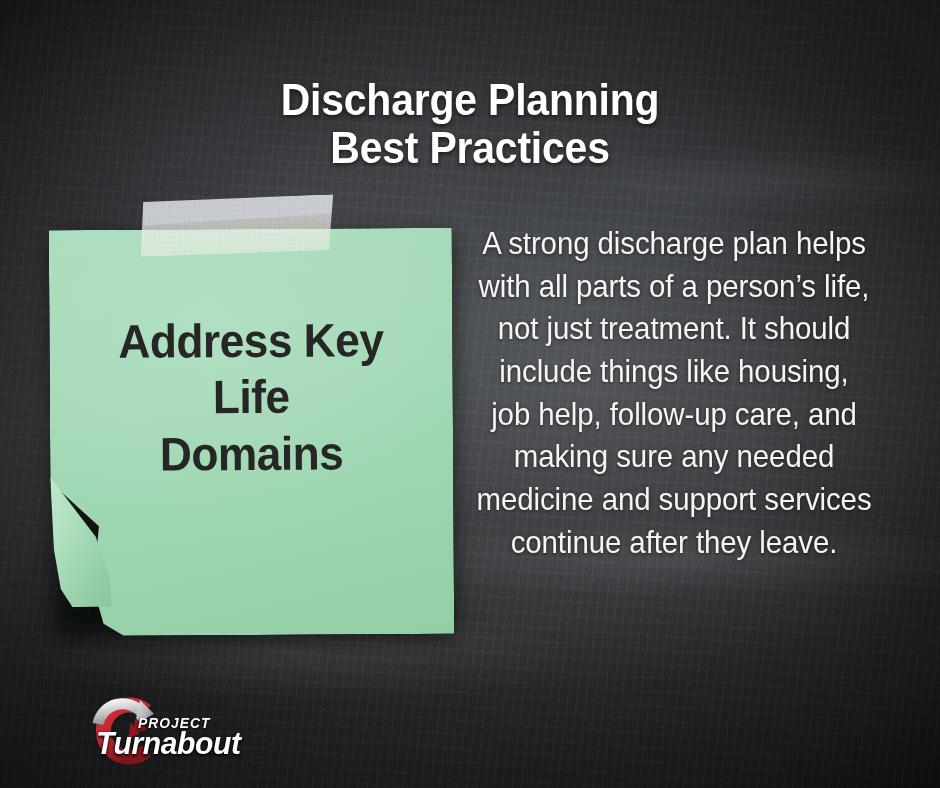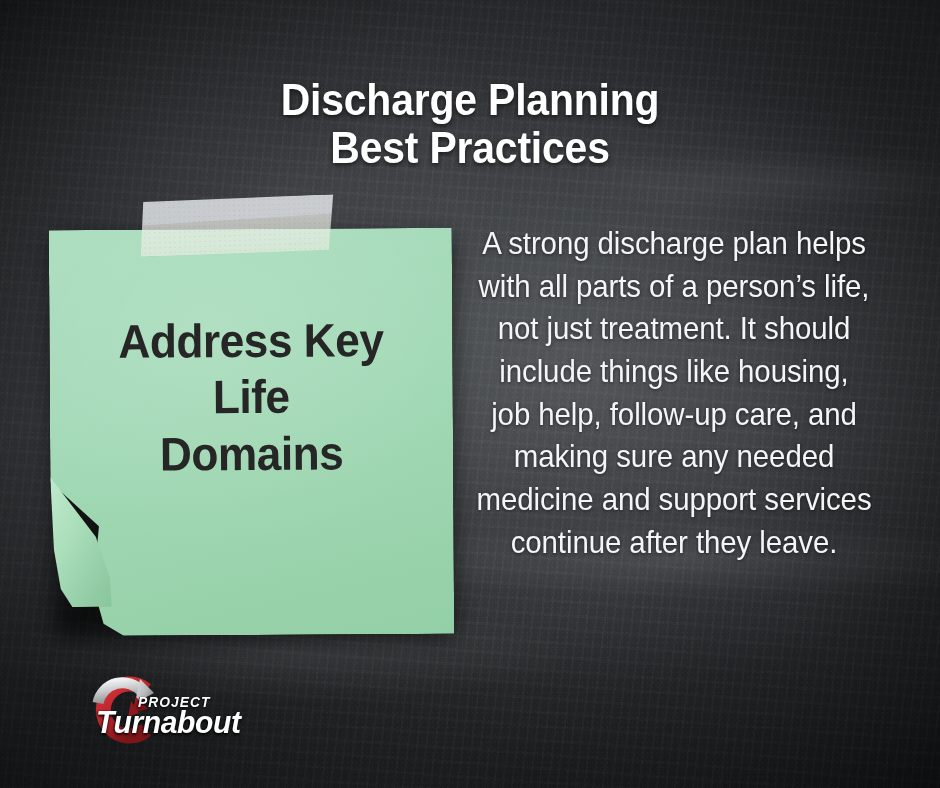--- a/index.html
+++ b/index.html
@@ -165,21 +165,21 @@
     line-height:1.355;
     letter-spacing:-0.1px;
     transform:scaleX(.935);
     transform-origin:center top;
     text-shadow:0 1px 4px rgba(0,0,0,.55);
   }
 
   
   #logo{
     position:absolute;
-    left:84px; top:673px;
+    left:84px; top:694px;
     width:180px; height:74px;
   }
   #logo svg{ display:block; }
   #logo-project{
     position:absolute; left:54px; top:21px;
     color:#ffffff;
     font-family:"Liberation Sans Narrow","Liberation Sans",sans-serif;
     font-weight:bold; font-style:italic;
     font-size:14.5px;
     letter-spacing:1.1px;

